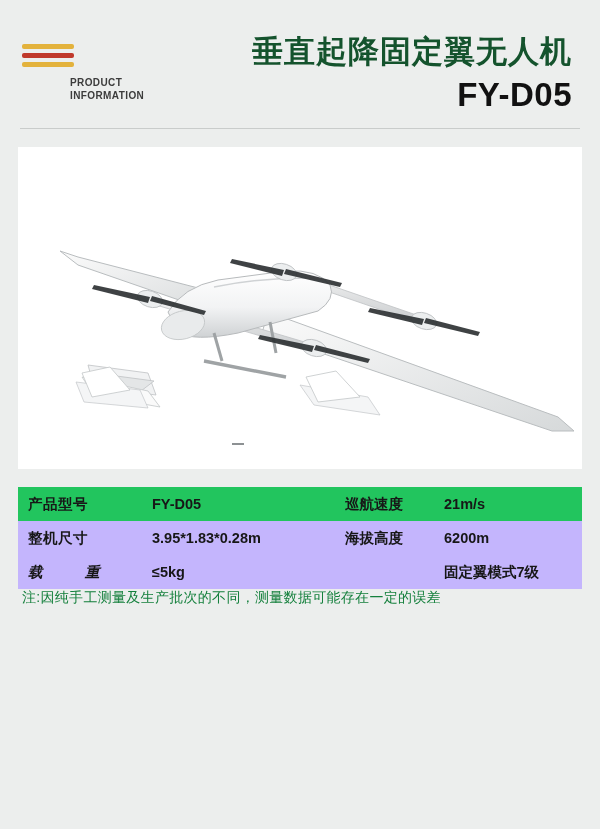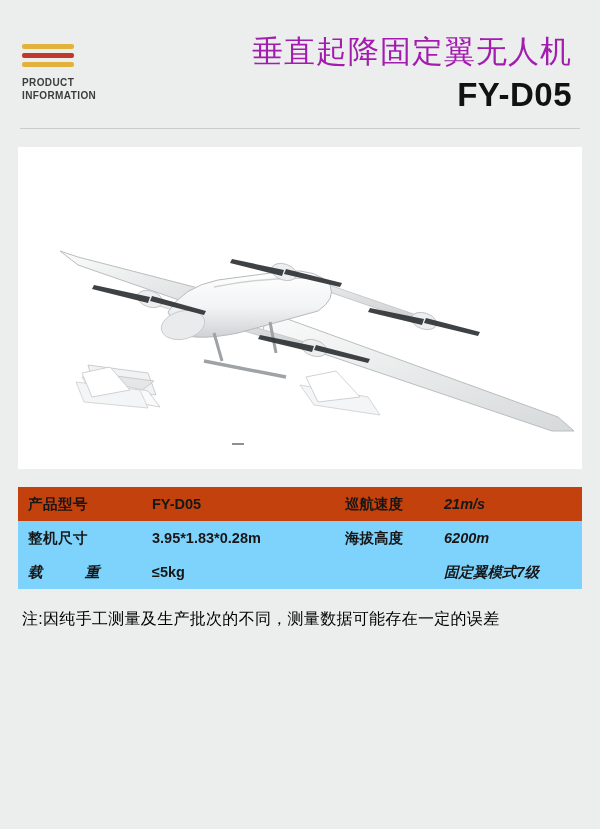--- a/index.html
+++ b/index.html
@@ -46,31 +46,32 @@
   .bar-1 { background: #e3b23c; width: 52px; }
   .bar-2 { background: #c0392b; width: 52px; }
   .bar-3 { background: #e3b23c; width: 52px; }
   .brand-text {
     margin-top: 9px;
     font-size: 10px;
     line-height: 13px;
     letter-spacing: 0.4px;
     color: #3c3c3c;
     font-weight: 600;
+    margin-left: 48px;
   }
   .title-block {
     text-align: right;
     padding-right: 4px;
   }
   .title-cn {
     font-size: 31px;
-    font-weight: 400;
+    font-weight: 700;
     letter-spacing: 1px;
     line-height: 40px;
-    color: #a21caf;
+    color: #14532d;
   }
   .title-en {
     font-size: 33px;
     font-weight: 700;
     letter-spacing: 0.5px;
     line-height: 42px;
     margin-top: 2px;
     color: #111;
   }
 
@@ -99,58 +100,56 @@
   }
 
   
   .spec-table {
     margin-top: 18px;
     width: 100%;
     border-collapse: collapse;
     table-layout: fixed;
     font-size: 14.5px;
   }
-  .spec-table tr.row-alt td { background: #c2410c; }
-  .spec-table tr.row-main td { background: #7dd3fc; }
+  .spec-table tr.row-alt td { background: #22c55e; }
+  .spec-table tr.row-main td { background: #c4b5fd; }
   .spec-table td {
     height: 34px;
     padding: 0 10px;
     vertical-align: middle;
     color: #171717;
     font-weight: 600;
   }
   .spec-table td.label {
     width: 104px;
     letter-spacing: 0.5px;
   }
   .spec-table td.value {
     width: 152px;
   }
   .spec-table td.label2 {
     width: 100px;
     text-align: center;
   }
   .spec-table td.value2 {
     width: auto;
-    font-style: italic;
   }
   .label-spread {
     display: inline-block;
     width: 72px;
     text-align: justify;
     text-align-last: justify;
     font-style: italic;
   }
 
   
   .footnote {
-    margin-top: 20px;
     padding-left: 4px;
-    font-size: 16px;
-    color: #000000;
+    font-size: 14px;
+    color: #15803d;
     letter-spacing: 0.3px;
   }
 </style>
 </head>
 <body>
 
 <div class="page">
 
   <div class="header">
     <div class="brand">

